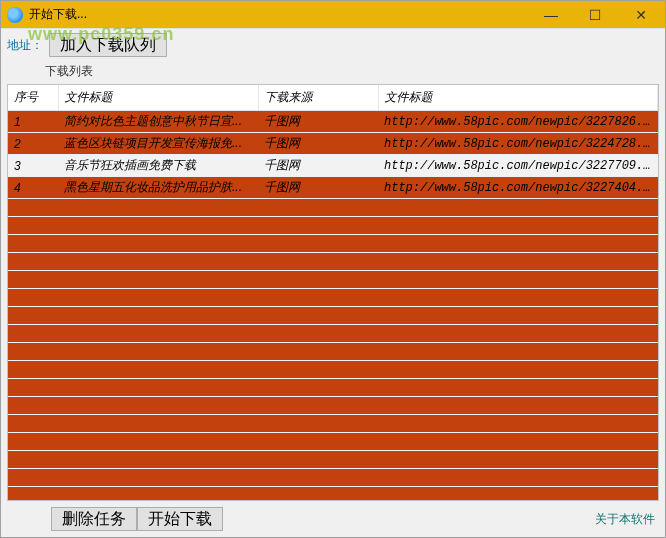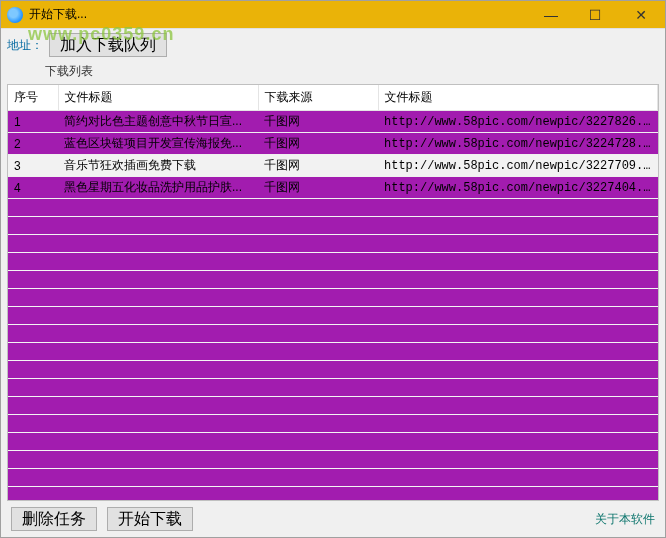--- a/index.html
+++ b/index.html
@@ -66,24 +66,25 @@
       cursor: pointer;
     }
     .section-label {
       padding: 2px 8px 4px;
       color: #333;
       margin-left: 36px;
     }
     .table-wrap {
       flex: 1;
       margin: 0 6px;
-      background: #a21caf;
+      background: #c2410c;
       border: 1px solid #c0c0c0;
       overflow: hidden;
       position: relative;
+      font-style: italic;
     }
     table {
       width: 100%;
       border-collapse: collapse;
       table-layout: fixed;
     }
     thead th {
       text-align: left;
       font-weight: normal;
       padding: 4px 6px;
@@ -103,21 +104,21 @@
     .col-seq { width: 50px; }
     .col-title { width: 200px; }
     .col-src { width: 120px; }
     .col-url { width: auto; font-family: "Courier New", monospace; }
     .mono { font-family: "Courier New", monospace; }
     .empty-row td { border-bottom: 1px solid #f4f4f4; height: 18px; }
     .bottom-bar {
       display: flex;
       align-items: center;
       padding: 6px 10px;
-      gap: 10px;
+      margin-left: 40px;
     }
     .bottom-bar .spacer { flex: 1; }
     .about-link { color: #0f766e; cursor: pointer; }
     .watermark {
       position: absolute;
       top: 28px; left: 8px;
       pointer-events: none;
       z-index: 10;
       opacity: 0.75;
     }

